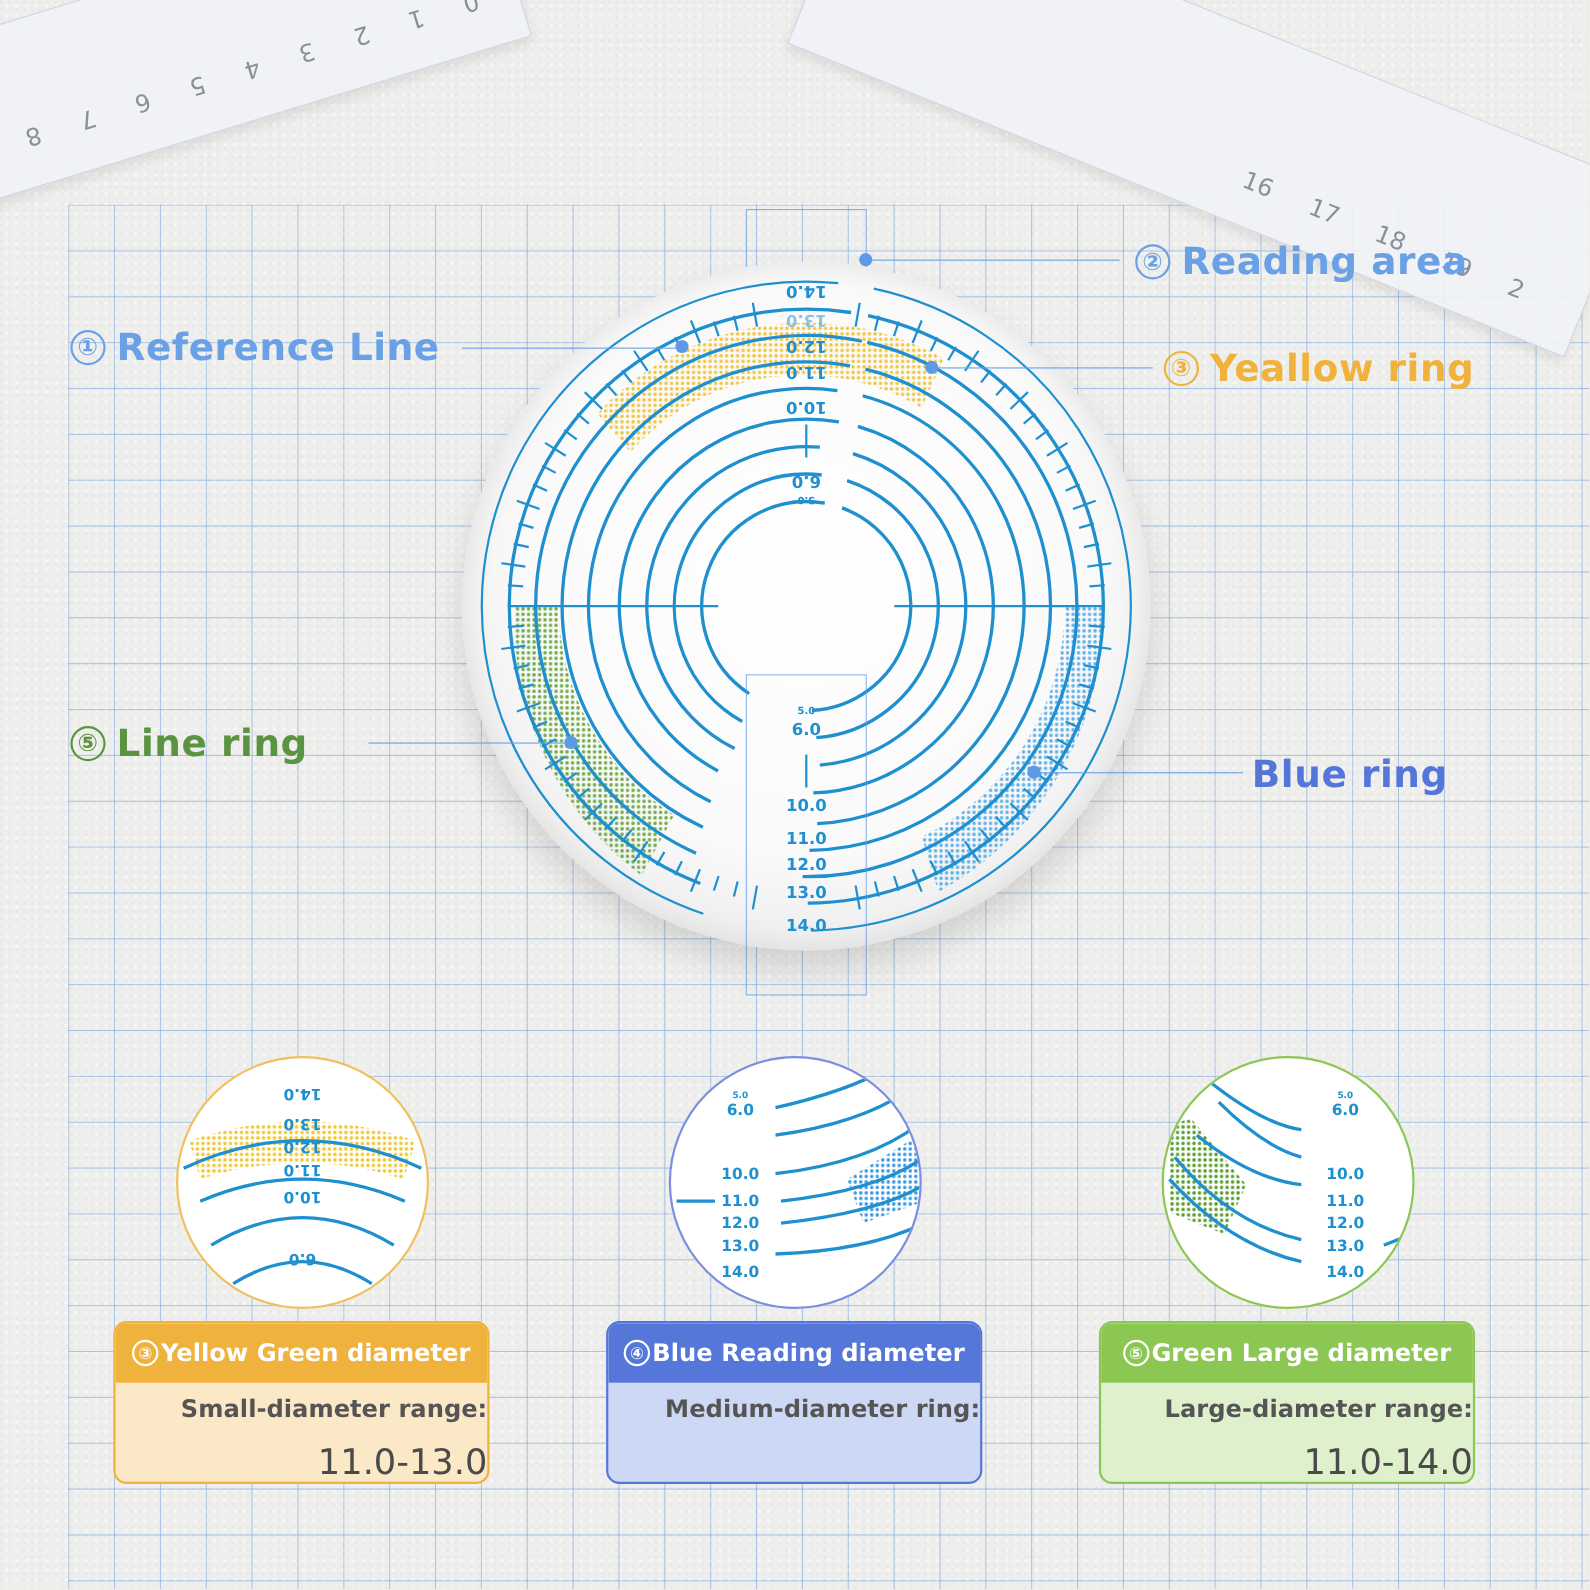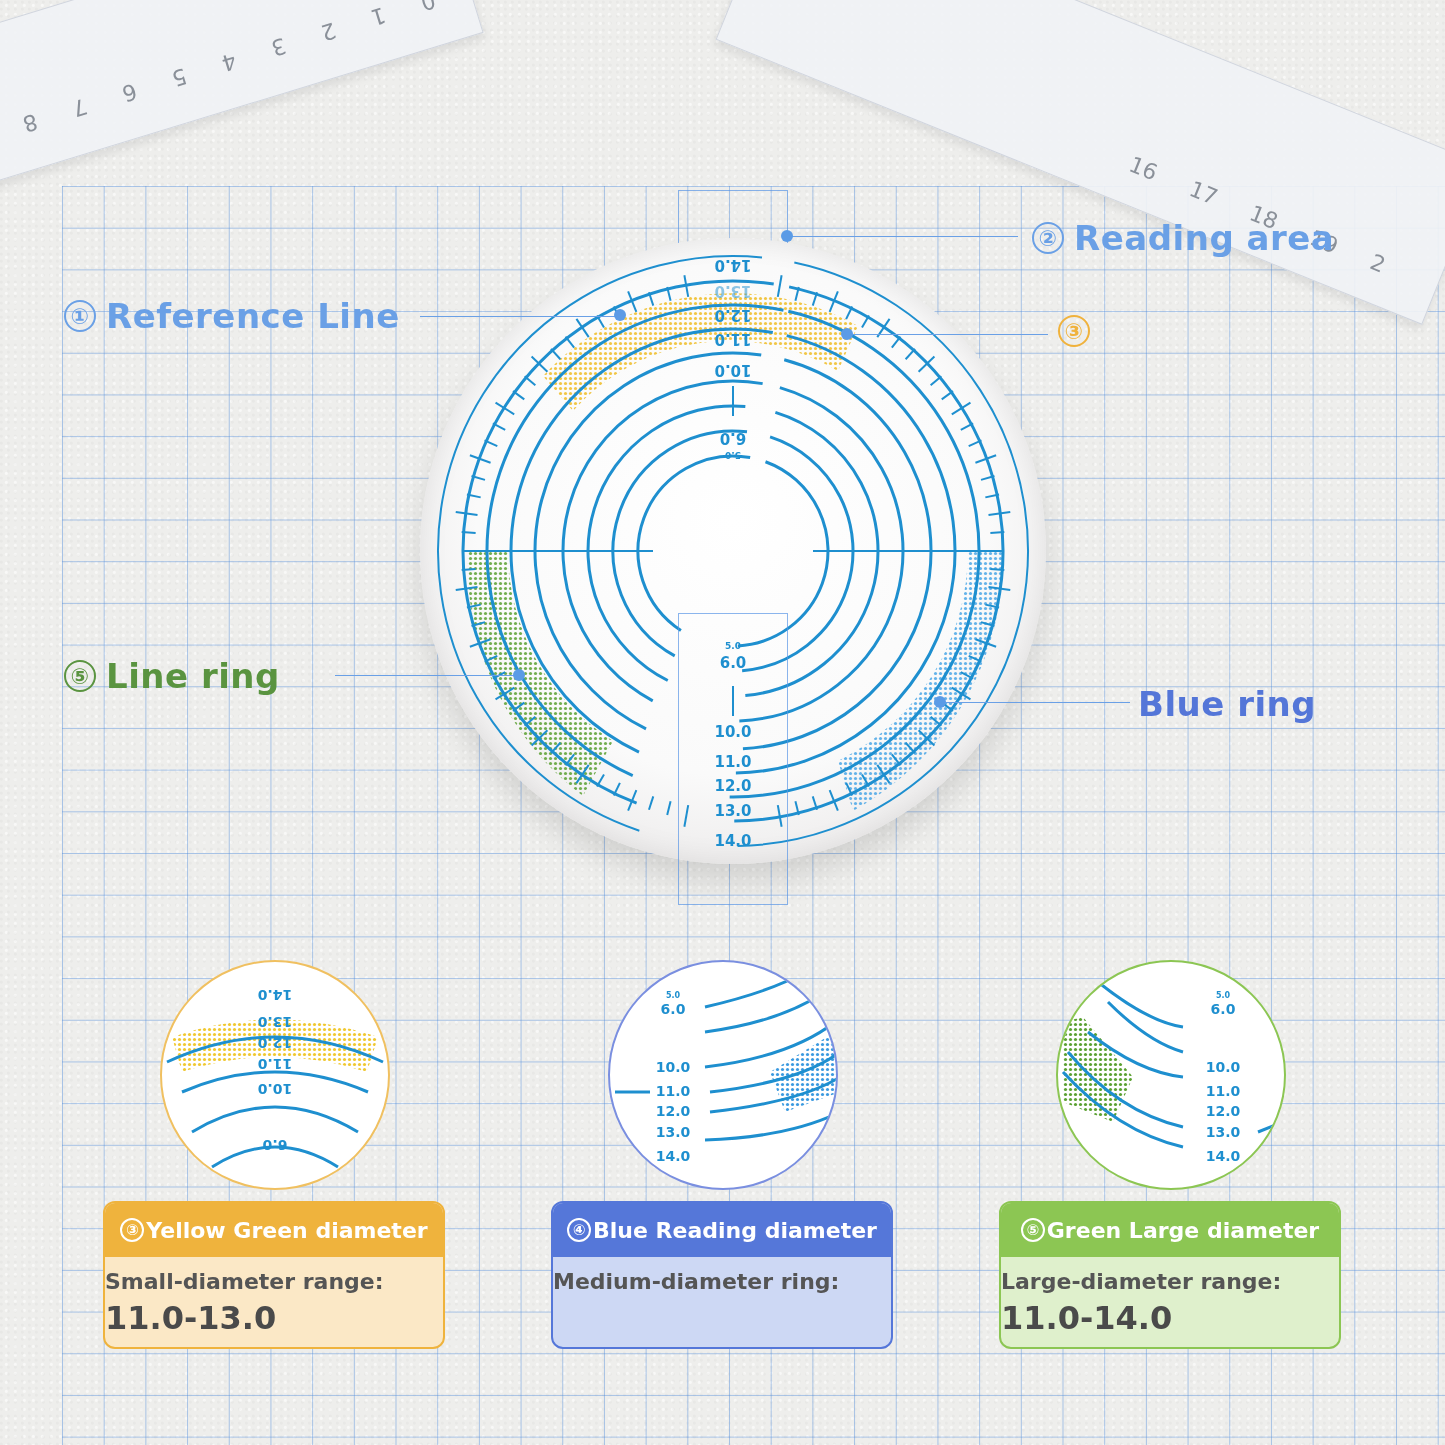--- a/index.html
+++ b/index.html
@@ -28,23 +28,23 @@
   .lens{position:absolute;left:420px;top:238px;width:626px;height:626px;border-radius:50%;
     background:radial-gradient(circle at 50% 45%, #ffffff 0%, #fafafa 55%, #e8e6e6 85%, #d8d5d6 100%);
     box-shadow:0 18px 30px rgba(0,0,0,0.12), inset 0 0 30px rgba(0,0,0,0.08);}
   .lens svg{position:absolute;left:0;top:0;}
   .reading-box{position:absolute;border:1px solid rgba(90,150,230,0.7);}
   .mini{position:absolute;width:226px;height:226px;border-radius:50%;background:#fff;overflow:hidden;}
   .mini svg{position:absolute;left:0;top:0;}
   .card{position:absolute;top:1201px;width:342px;height:148px;border-radius:12px;overflow:hidden;box-sizing:border-box;}
   .card-head{height:54px;display:flex;align-items:center;justify-content:center;color:#fff;font-weight:bold;font-size:22px;gap:2px;}
   .card-head .cnum{display:inline-flex;width:24px;height:24px;border:2px solid #fff;border-radius:50%;align-items:center;justify-content:center;font-size:15px;box-sizing:border-box;}
-  .card-body{text-align:left;color:#555;}
+  .card-body{text-align:right;color:#555;}
   .card-sub{font-size:22px;font-weight:bold;margin-top:12px;}
-  .card-val{font-size:32px;font-weight:bold;color:#4a4a4a;margin-top:5px;}
+  .card-val{font-size:32px;font-weight:normal;color:#4a4a4a;margin-top:16px;}
 </style>
 </head>
 <body>
 
 <div class="paper"></div>
 <div class="grid"></div>
 
 <div class="ruler ruler-left">
   <span style="left:470px;top:92px;transform:rotate(180deg)">0</span>
   <span style="left:418px;top:92px;transform:rotate(180deg)">1</span>
@@ -162,20 +162,21 @@
 
 <div class="label" style="left:1032px;top:218px;color:#6aa0e6;">
   <span class="num">②</span>
   <span>Reading area</span>
 </div>
 <div class="leader" style="left:788px;top:236px;width:230px;background:#6aa0e6;"></div>
 <div class="dot" style="left:781px;top:230px;"></div>
 
 <div class="label" style="left:1058px;top:315px;color:#f0b23c;">
   <span class="num">③</span>
+  <span>Yeallow ring</span>
 </div>
 <div class="leader" style="left:848px;top:334px;width:200px;background:#6aa0e6;"></div>
 <div class="dot" style="left:841px;top:328px;"></div>
 
 <div class="label" style="left:1138px;top:684px;color:#5476d8;">
   <span>Blue ring</span>
 </div>
 <div class="leader" style="left:940px;top:702px;width:190px;background:#6aa0e6;"></div>
 <div class="dot" style="left:934px;top:696px;"></div>
 

